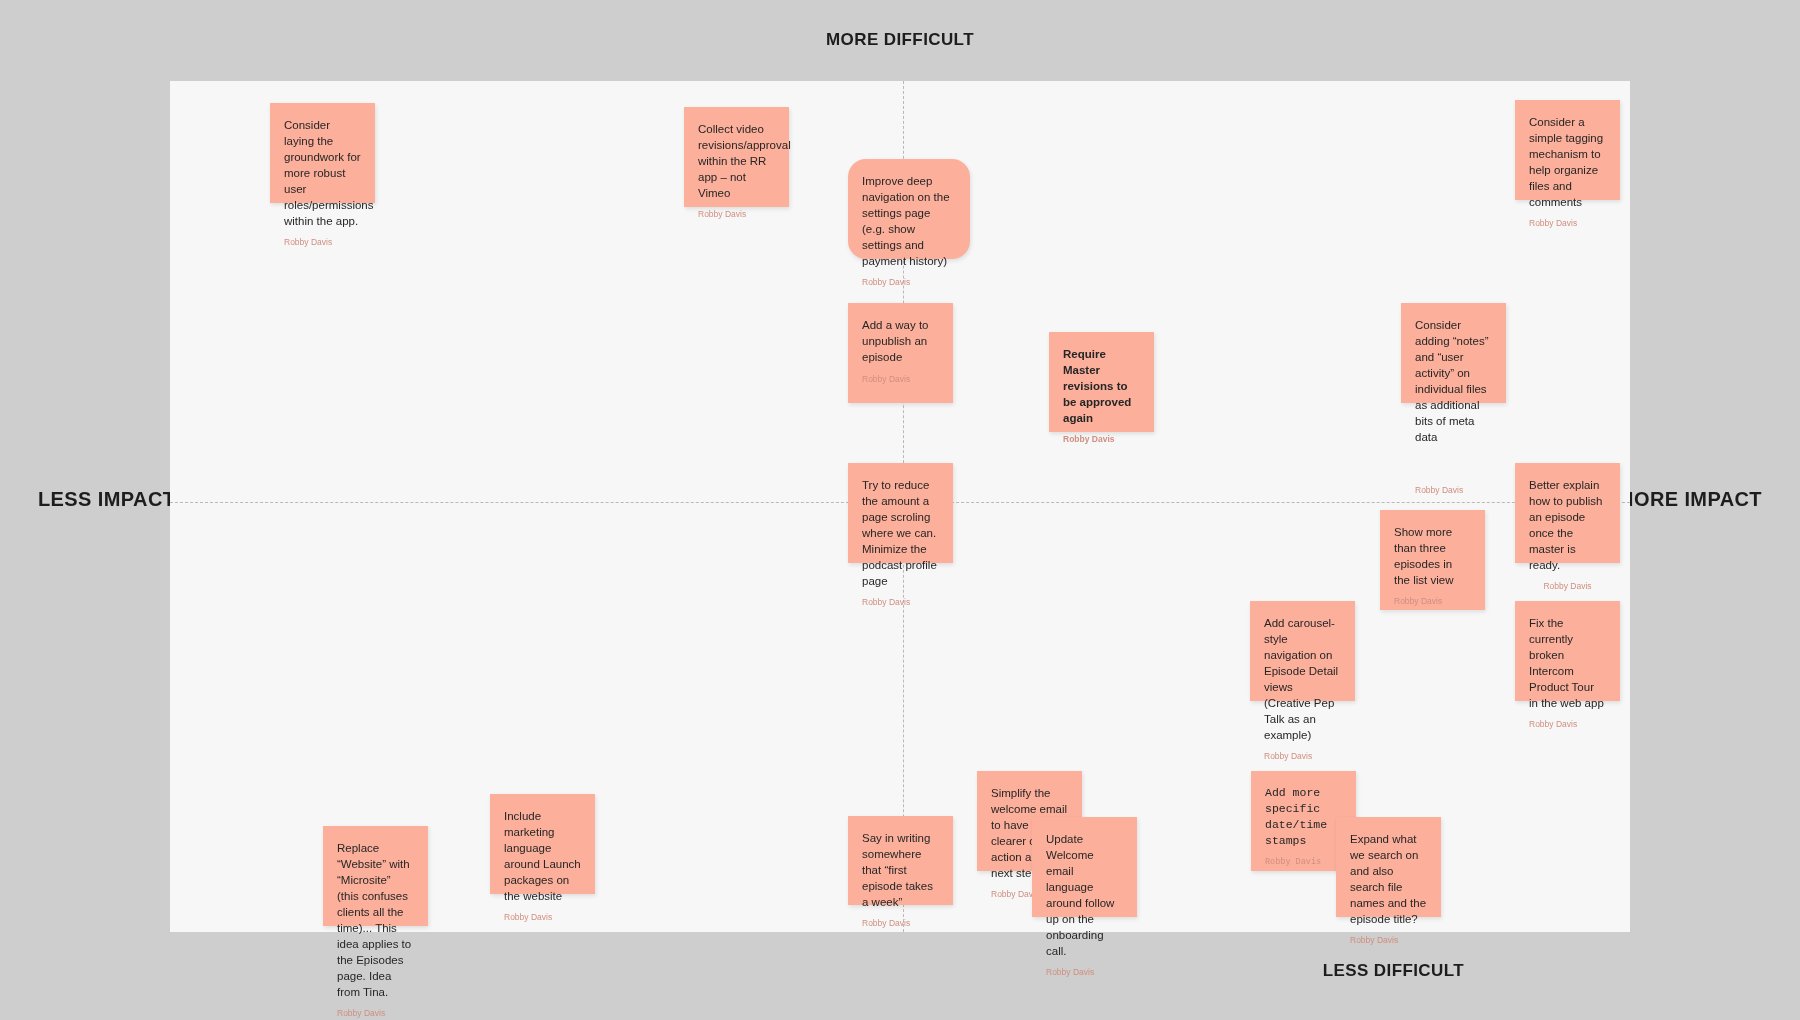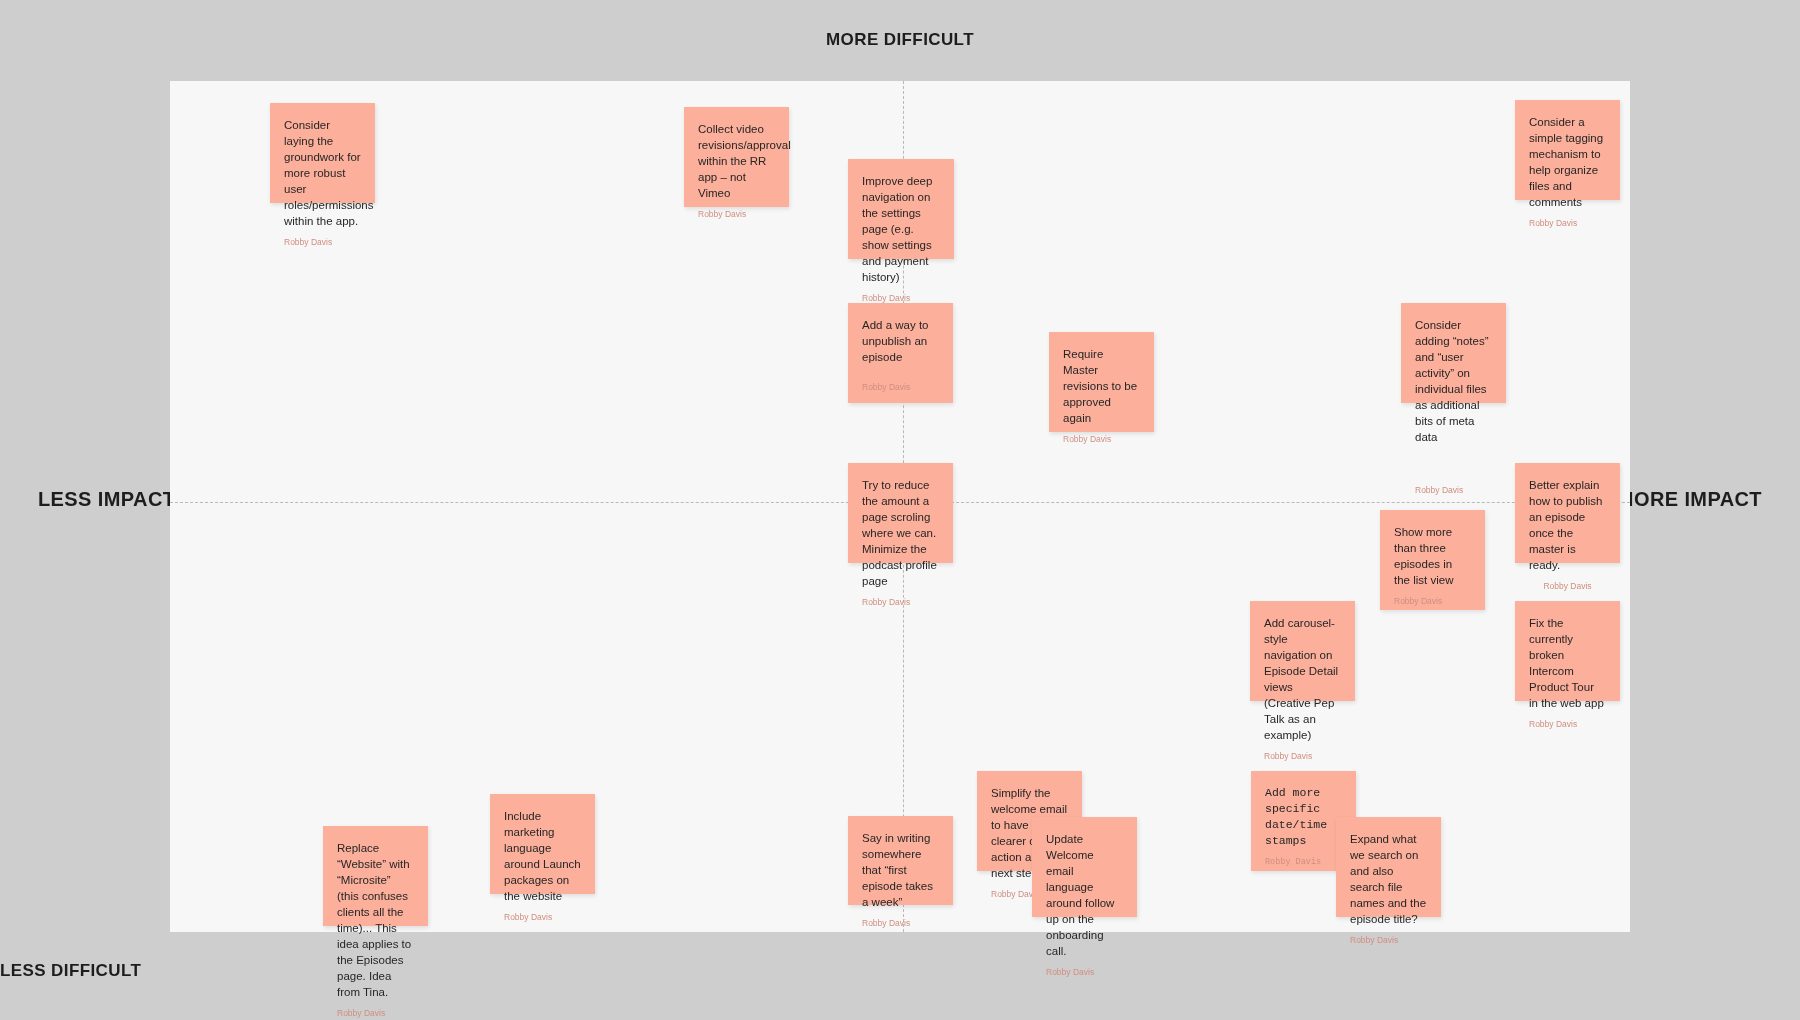--- a/index.html
+++ b/index.html
@@ -29,21 +29,21 @@
     top: 30px;
     left: 0;
     width: 1800px;
     text-align: center;
     font-size: 17px;
   }
   #label-bottom {
     top: 961px;
     left: 0;
     width: 1464px;
-    text-align: left;
+    text-align: right;
     font-size: 17px;
   }
   #label-left {
     top: 488px;
     left: 38px;
     font-size: 20px;
   }
   #label-right {
     top: 488px;
     right: 38px;
@@ -76,21 +76,21 @@
     width: 1460px;
     height: 0;
     border-top: 1px dashed #b9b9b9;
   }
 
   
   .note {
     position: absolute;
     background: #fcaf9b;
     box-sizing: border-box;
-    padding: 14px 14px 10px 14px;
+    padding: 14px 14px 18px 14px;
     box-shadow: 1px 2px 4px rgba(0,0,0,0.10);
     display: flex;
     flex-direction: column;
     justify-content: space-between;
   }
   .note-text {
     font-size: 11.5px;
     line-height: 16px;
     color: #262626;
     white-space: pre-line;
@@ -118,33 +118,33 @@
   <div class="divider" id="divider-horizontal"></div>
 
 <div class="note" style="left: 100px; top: 22px; width: 105px; height: 100px; background: rgb(252, 175, 155);">
       <div class="note-text">Consider laying the groundwork for more robust user roles/permissions within the app.</div>
       <div class="note-author">Robby Davis</div>
     </div>
     <div class="note" style="left: 514px; top: 26px; width: 105px; height: 100px; background: rgb(252, 175, 155);">
       <div class="note-text">Collect video revisions/approval within the RR app – not Vimeo</div>
       <div class="note-author">Robby Davis</div>
     </div>
-    <div class="note" style="left: 678px; top: 78px; width: 106px; height: 100px; background: rgb(252, 175, 155);">
+    <div class="note" style="left: 678px; top: 78px; width: 122px; height: 100px; background: rgb(252, 175, 155); border-radius: 18px;">
       <div class="note-text">Improve deep navigation on the settings page (e.g. show settings and payment history)</div>
       <div class="note-author">Robby Davis</div>
     </div>
     <div class="note" style="left: 1345px; top: 19px; width: 105px; height: 100px; background: rgb(252, 175, 155);">
       <div class="note-text">Consider a simple tagging mechanism to help organize files and comments</div>
       <div class="note-author">Robby Davis</div>
     </div>
     <div class="note" style="left: 678px; top: 222px; width: 105px; height: 100px; background: rgb(252, 175, 155);">
       <div class="note-text">Add a way to unpublish an episode</div>
       <div class="note-author">Robby Davis</div>
     </div>
-    <div class="note" style="left: 879px; top: 251px; width: 105px; height: 100px; background: rgb(252, 175, 155);">
+    <div class="note" style="left: 879px; top: 251px; width: 105px; height: 100px; background: rgb(252, 175, 155); font-weight: bold;">
       <div class="note-text">Require Master revisions to be approved again</div>
       <div class="note-author">Robby Davis</div>
     </div>
     <div class="note" style="left: 1231px; top: 222px; width: 105px; height: 100px; background: rgb(252, 175, 155); gap: 32px;">
       <div class="note-text">Consider adding “notes” and “user activity” on individual files as additional bits of meta data</div>
       <div class="note-author">Robby Davis</div>
     </div>
     <div class="note" style="left: 678px; top: 382px; width: 105px; height: 100px; background: rgb(252, 175, 155);">
       <div class="note-text">Try to reduce the amount a page scroling where we can. Minimize the podcast profile page</div>
       <div class="note-author">Robby Davis</div>

